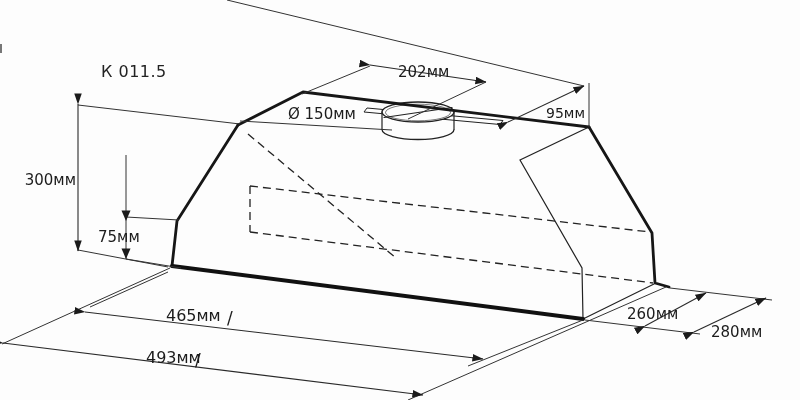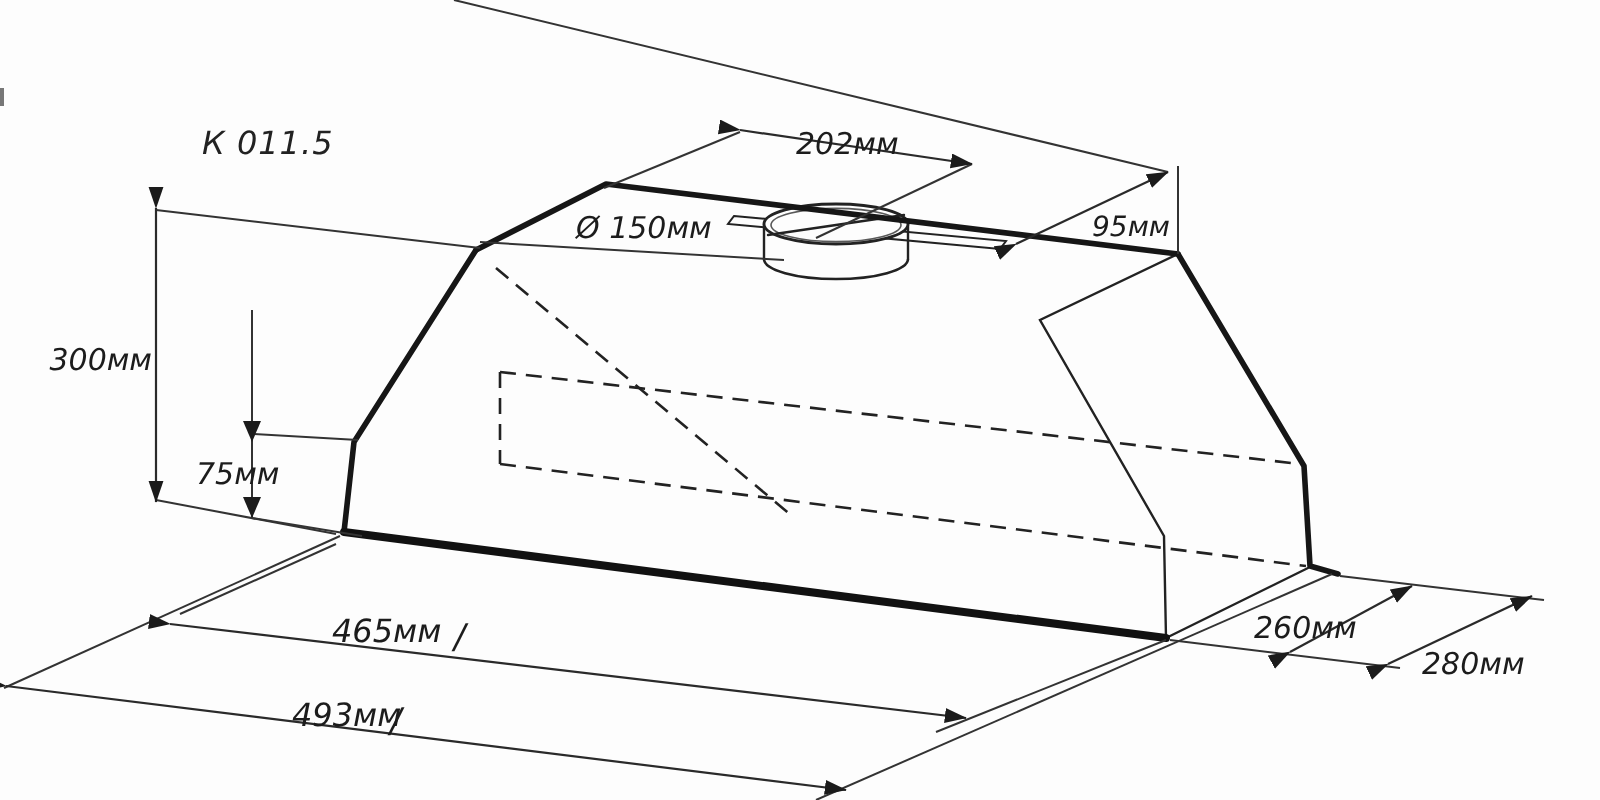--- a/index.html
+++ b/index.html
@@ -1,20 +1,19 @@
 <!DOCTYPE html>
 <html><head>
 <meta charset="utf-8">
 <style>
   html,body{margin:0;padding:0;background:#fff;}
   #stage{
     position:relative;width:800px;height:400px;background:#fdfdfd;
     font-family:"DejaVu Sans","Liberation Sans",sans-serif;
     overflow:hidden;
-    font-style:italic;
   }
   svg{position:absolute;left:0;top:0;}
   text{fill:#1c1c1c;}
   .t15{font-size:15px;}
   .t14{font-size:14px;}
   .t16{font-size:16px;}
   .t17{font-size:17px;}
   .title{font-size:16px;letter-spacing:.5px;fill:#222;}
   .bold-edge{fill:none;stroke:#161616;stroke-width:2.8;stroke-linejoin:round;stroke-linecap:round;}
   .base-edge{fill:none;stroke:#111;stroke-width:4;stroke-linecap:round;}

